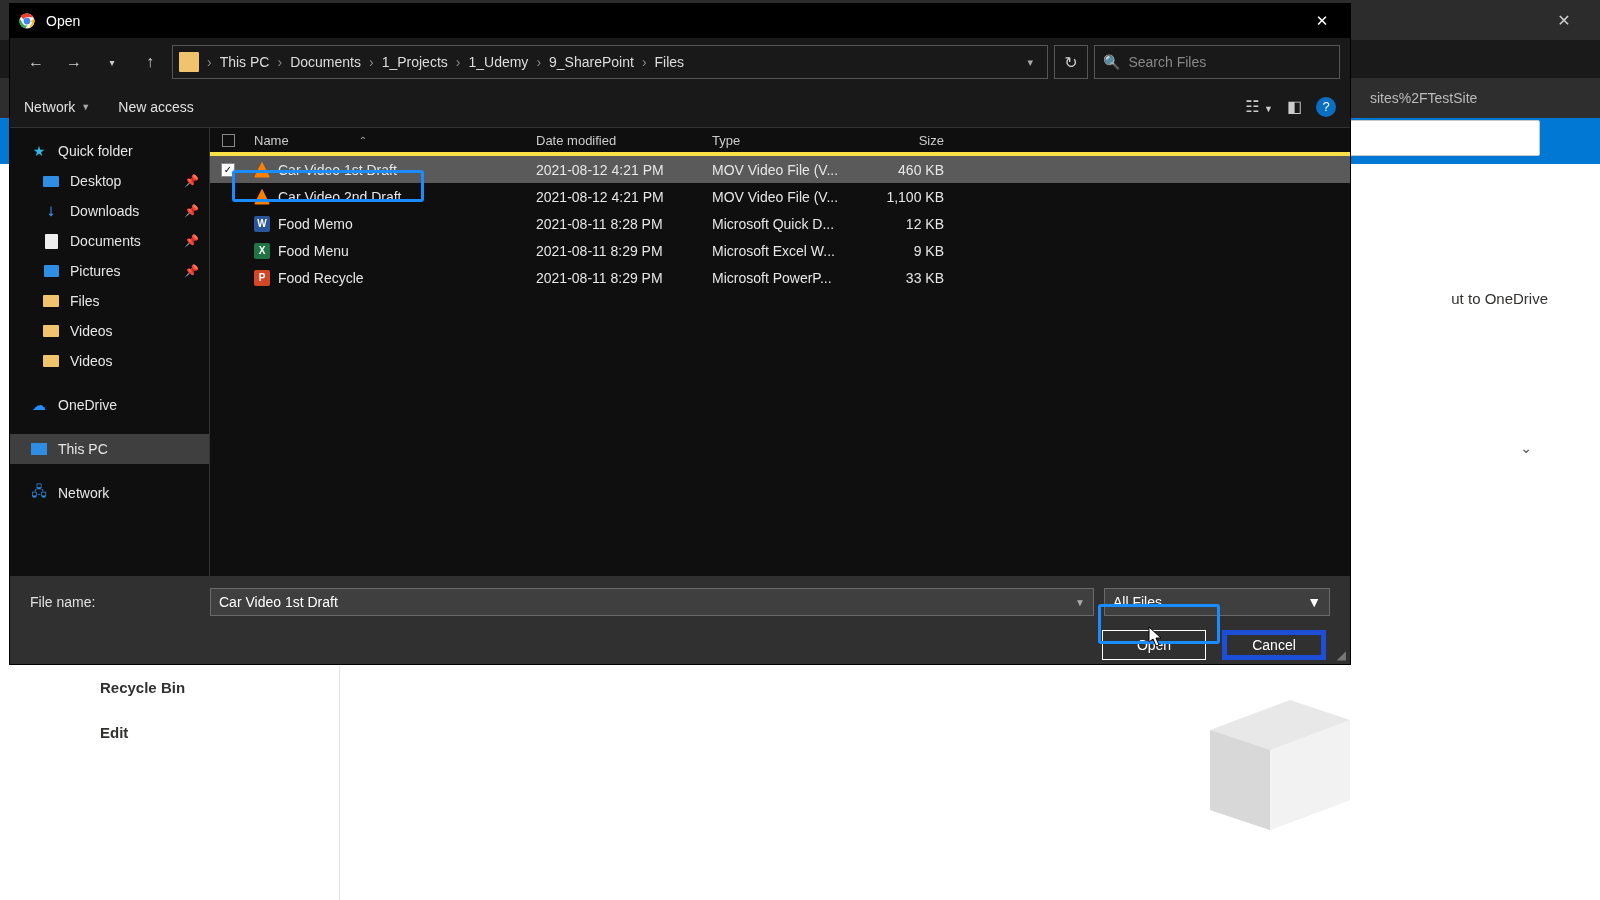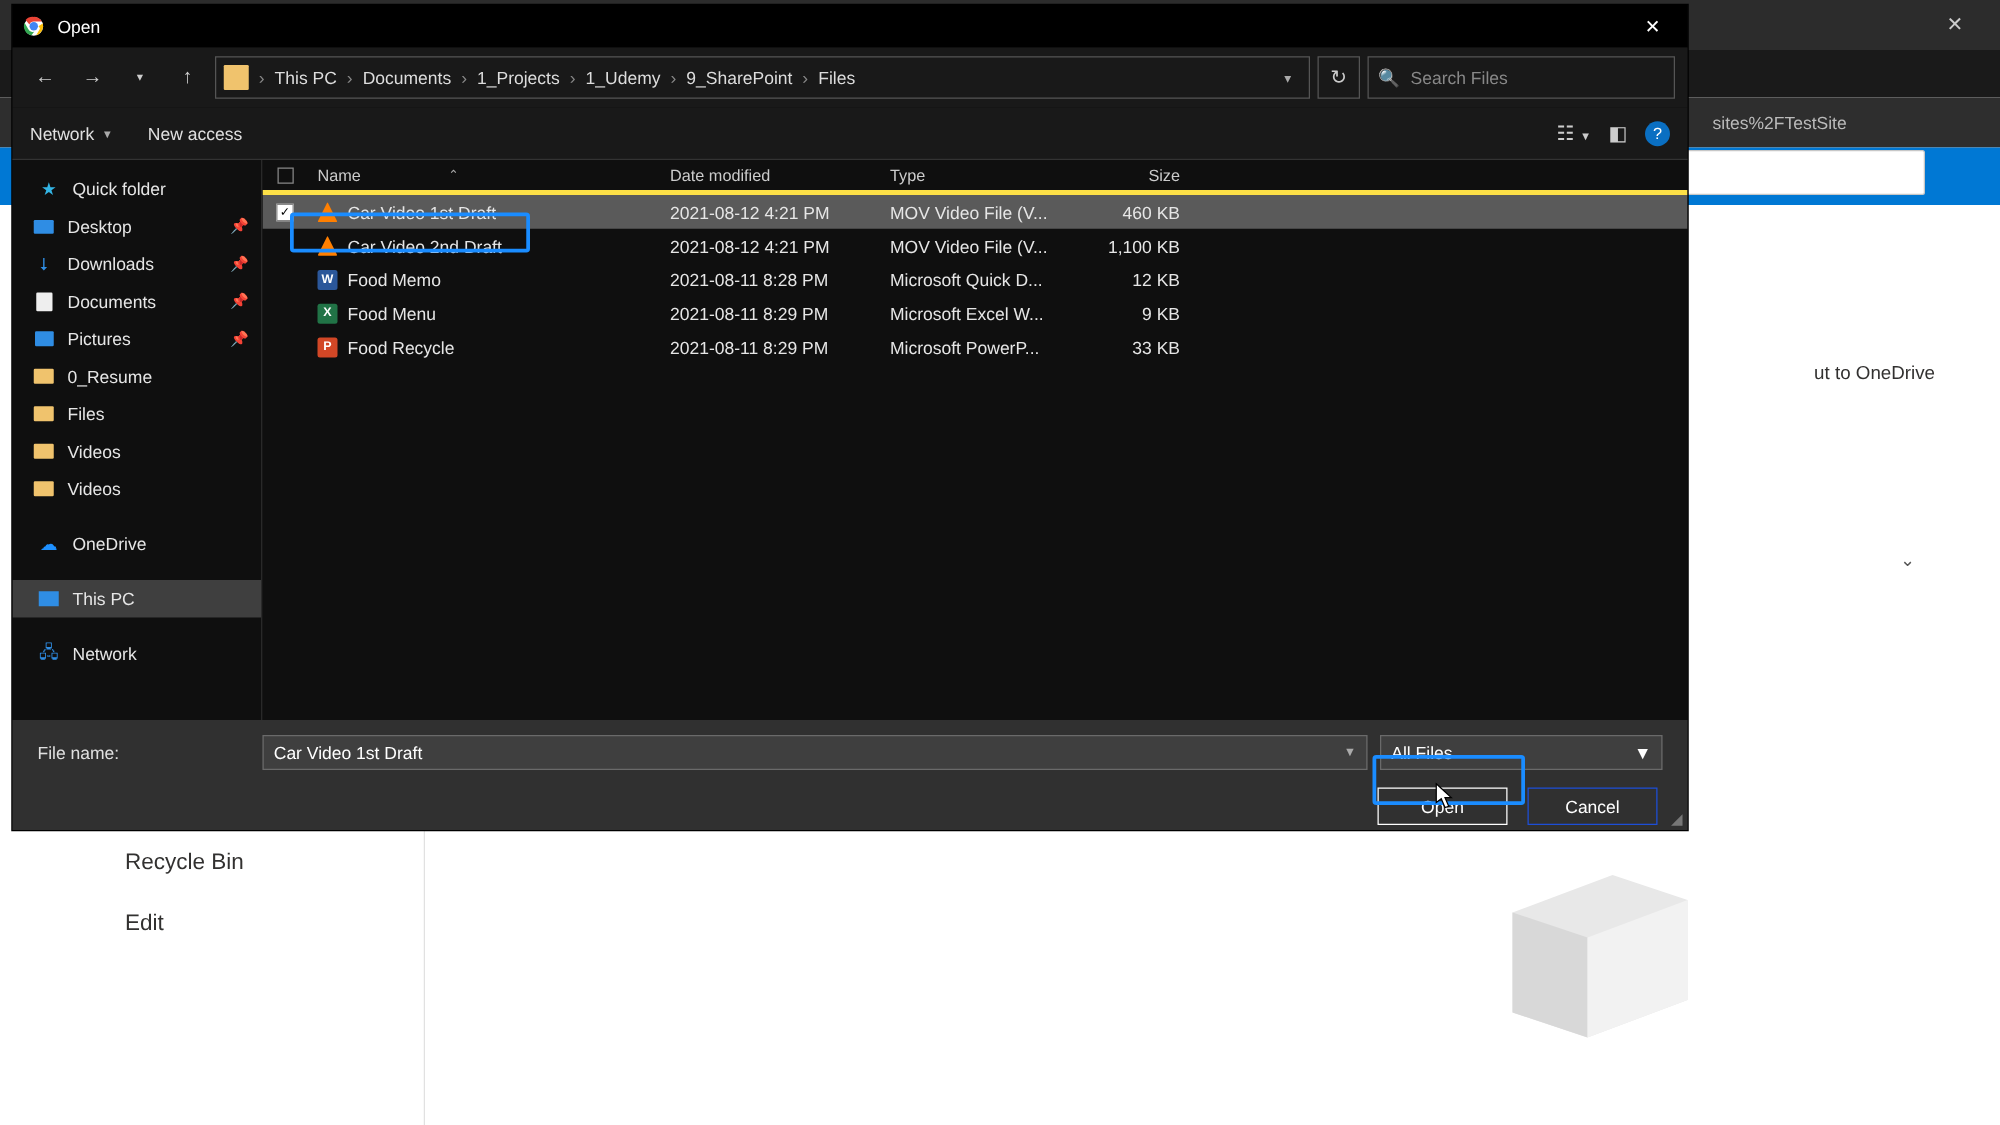--- a/index.html
+++ b/index.html
@@ -8,21 +8,21 @@
   
   .bg-app { position: absolute; inset: 0; background: #fff; }
   .bg-titlebar { height: 40px; background: #2c2c2c; display:flex; justify-content:flex-end; align-items:center; padding-right:14px; }
   .bg-close { width: 44px; height: 30px; display:flex; align-items:center; justify-content:center; color:#ccc; font-size:16px; }
   .bg-tabbar { height: 38px; background: #1a1a1a; }
   .bg-url { height: 40px; background: #2e2e2e; color:#bbb; font-size:14px; padding-left:1370px; line-height:40px; white-space:nowrap; overflow:hidden; }
   .bg-cmdbar { height: 46px; background: #0078d4; }
   .bg-search-pill { position:absolute; right:60px; top:120px; width:210px; height:36px; background:#fff; border:1px solid #c7c7c7; border-radius:2px; }
   .bg-body { position:absolute; top:170px; left:60px; right:60px; bottom:0; background:#fff; }
   .bg-sidepane { position:absolute; left:60px; top:170px; width:280px; bottom:0; border-right:1px solid #e1e1e1; }
-  .bg-side-item { padding:14px 40px; color:#323130; font-size:18px; }
+  .bg-side-item { padding:14px 40px; color:#323130; font-size:15px;font-weight:bold; }
   .bg-right-text { position:absolute; right:52px; top:290px; color:#323130; font-size:15px; }
   .bg-right-chev { position:absolute; right:68px; top:440px; color:#555; font-size:14px; }
   .bg-folder-art { position:absolute; right:220px; top:680px; width:200px; height:160px; }
   .bg-folder-art svg { width:100%; height:100%; }
 
   
   .dialog { position:absolute; left:10px; top:4px; width:1340px; height:660px; background:#0f0f0f; color:#e8e8e8; box-shadow: 0 0 0 1px #000; }
   .dlg-titlebar { height:34px; display:flex; align-items:center; padding:0 6px 0 8px; background:#000; }
   .dlg-title-icon { width:18px; height:18px; margin-right:10px; }
   .dlg-title { font-size:14px; color:#fff; flex:1; }
@@ -38,21 +38,21 @@
   .search-box { width:246px; height:34px; border:1px solid #555; background:#191919; display:flex; align-items:center; padding:0 8px; gap:8px; color:#888; font-size:14px; }
 
   .dlg-toolbar { height:42px; display:flex; align-items:center; padding:0 14px; gap:28px; background:#191919; border-bottom:1px solid #333; }
   .tb-btn { color:#e0e0e0; font-size:14px; display:flex; align-items:center; gap:6px; }
   .tb-right { margin-left:auto; display:flex; align-items:center; gap:14px; }
   .tb-icon { color:#ccc; font-size:16px; }
   .help-icon { width:20px; height:20px; border-radius:50%; background:#0a6fc2; color:#fff; display:flex; align-items:center; justify-content:center; font-size:13px; }
 
   .dlg-main { display:flex; height: calc(100% - 34px - 48px - 42px - 88px); background:#0f0f0f; }
   .sidebar { width:200px; border-right:1px solid #333; padding-top:8px; background:#0f0f0f; overflow:hidden; }
-  .side-item { display:flex; align-items:center; gap:10px; height:30px; padding:0 14px 0 16px; color:#e6e6e6; font-size:14px; position:relative; }
+  .side-item { display:flex; align-items:center; gap:10px; height:30px; padding:0 14px 0 32px; color:#e6e6e6; font-size:14px; position:relative; }
   .side-item.selected { background:#3f3f3f; }
   .side-item .pin { position:absolute; right:10px; color:#999; font-size:12px; }
   .side-group { padding:0 14px 0 20px; }
   .side-spacer { height:14px; }
   .side-icon { width:18px; height:18px; display:flex; align-items:center; justify-content:center; font-size:14px; }
   .ico-folder { width:16px; height:12px; background:#f0c36d; border-radius:1px; display:inline-block; }
   .ico-star { color:#33b5e5; }
   .ico-desktop { width:16px; height:11px; background:#2f8de4; display:inline-block; border-radius:1px;}
   .ico-down { color:#2f8de4; }
   .ico-doc { width:13px; height:15px; background:#eee; display:inline-block; border-radius:1px; }
@@ -87,21 +87,21 @@
   .hl-file { left:222px; top:166px; width:192px; height:32px; }
   .hl-open { left:1088px; top:600px; width:122px; height:40px; }
 
   .dlg-bottom { position:absolute; left:0; right:0; bottom:0; height:88px; background:#303030; padding:12px 20px 10px 20px; display:flex; flex-direction:column; gap:14px; }
   .row1 { display:flex; align-items:center; gap:10px; }
   .filename-label { color:#e0e0e0; font-size:14px; width:170px; text-align:left; }
   .filename-input { flex:1; height:28px; background:#3f3f3f; border:1px solid #6a6a6a; color:#fff; padding:0 8px; font-size:14px; display:flex; align-items:center; justify-content:space-between; }
   .filename-input .dd { color:#aaa; font-size:10px; }
   .filter-select { width:226px; height:28px; background:#3f3f3f; border:1px solid #6a6a6a; color:#fff; padding:0 8px; font-size:14px; display:flex; align-items:center; justify-content:space-between; }
   .row2 { display:flex; justify-content:flex-end; gap:16px; padding-right:4px; }
-  .dlg-btn { width:104px; height:30px; border:1px solid #1d4ed8; background:#303030; color:#fff; font-size:14px; display:flex; align-items:center; justify-content:center; }
+  .dlg-btn { width:104px; height:30px; border:5px solid #1d4ed8; background:#303030; color:#fff; font-size:14px; display:flex; align-items:center; justify-content:center; }
   .dlg-btn.primary { border:1px solid #fff; }
   .resize-grip { position:absolute; right:4px; bottom:2px; color:#777; font-size:12px; }
 
   .cursor { position:absolute; left:1148px; top:626px; width:16px; height:22px; pointer-events:none; }
   .cursor svg { width:100%; height:100%; }
 </style>
 </head>
 <body>
 
 <div class="bg-app">
@@ -215,26 +215,20 @@
           <span class="side-icon">
             <span class="ico-pic"></span>
           </span>
           <span>Pictures</span>
           <span class="pin">📌</span>
         </div>
       <div class="side-item">
           <span class="side-icon">
             <span class="ico-folder"></span>
           </span>
-          <span>0_Resume</span>
-        </div>
-      <div class="side-item">
-          <span class="side-icon">
-            <span class="ico-folder"></span>
-          </span>
           <span>Files</span>
         </div>
       <div class="side-item">
           <span class="side-icon">
             <span class="ico-folder"></span>
           </span>
           <span>Videos</span>
         </div>
       <div class="side-item">
           <span class="side-icon">

